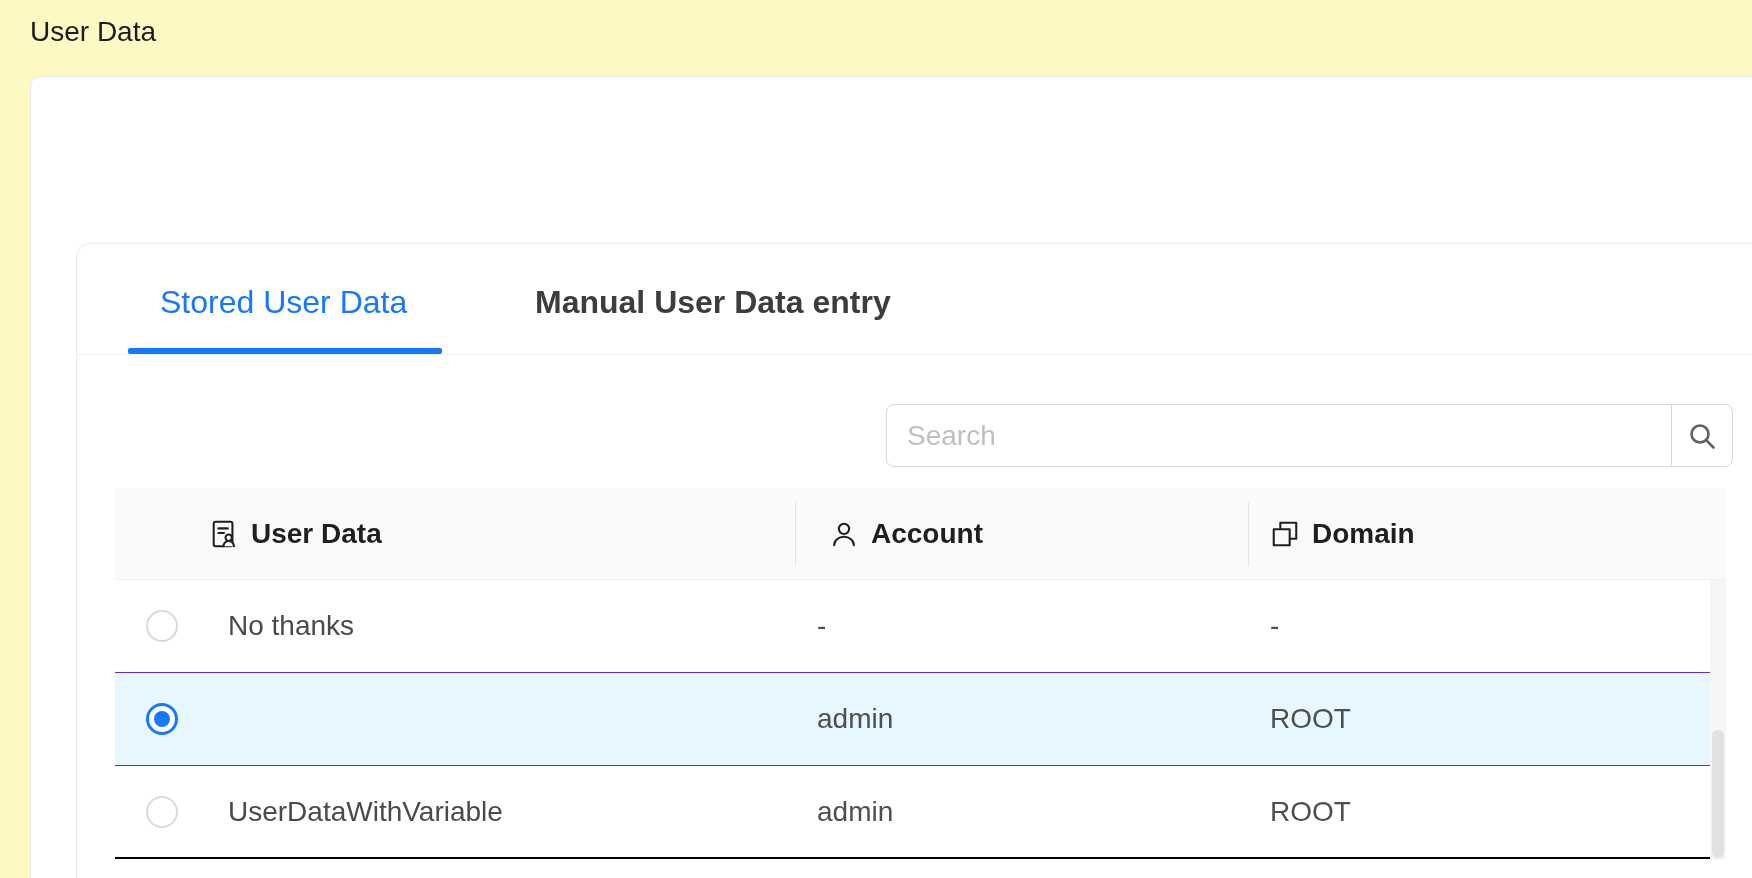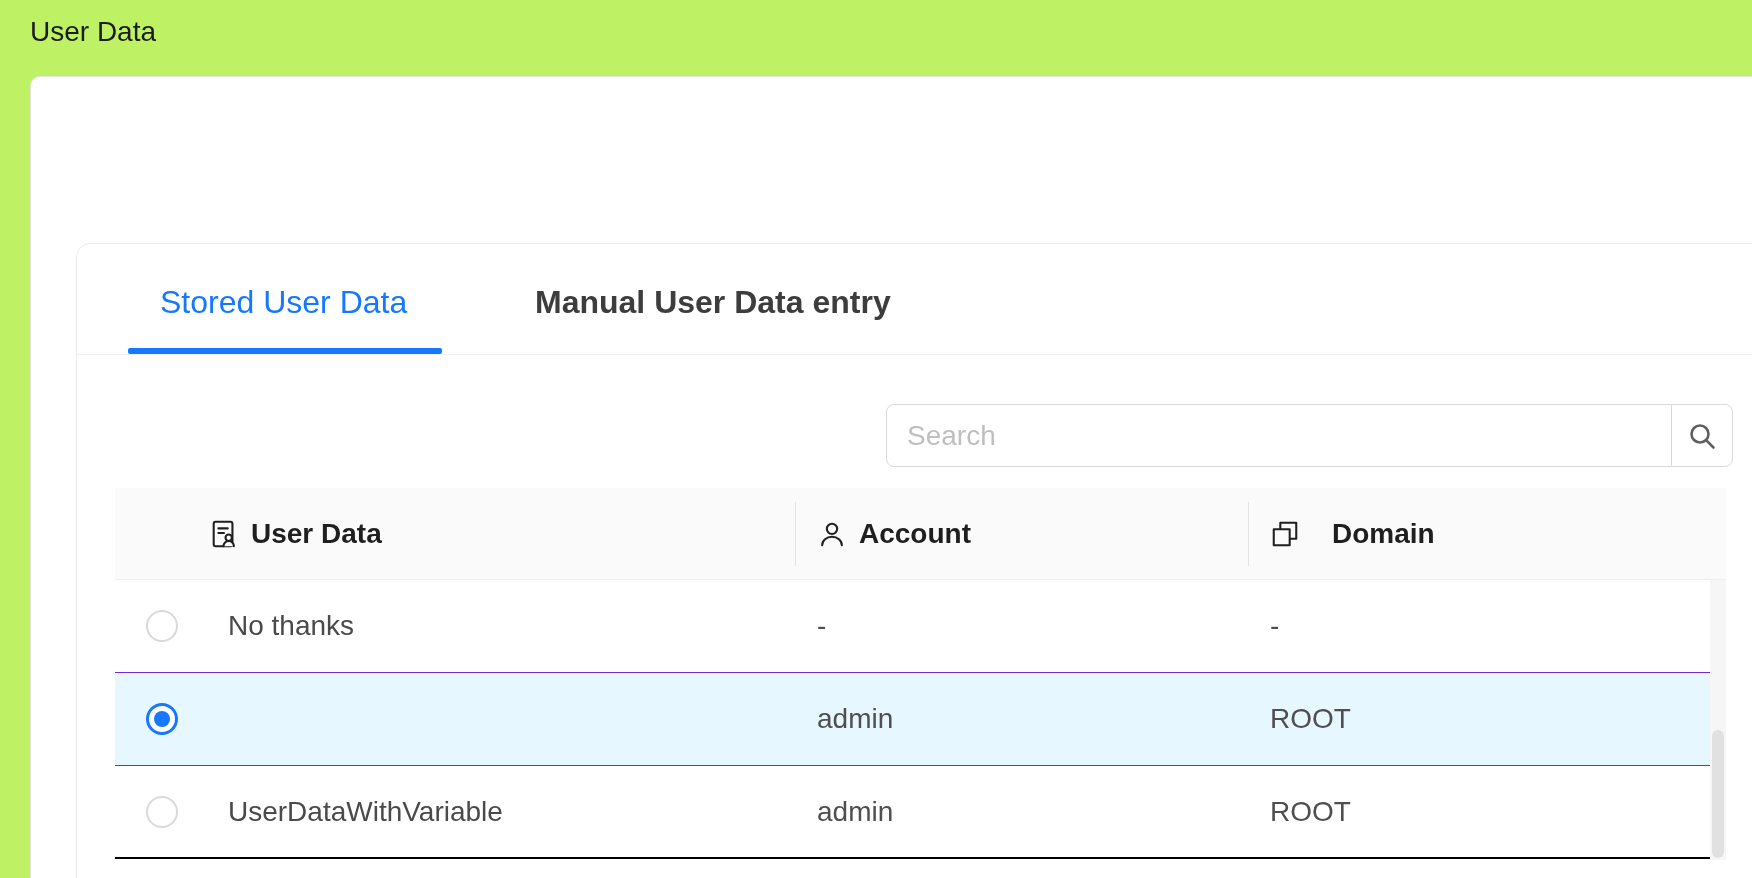--- a/index.html
+++ b/index.html
@@ -1,19 +1,19 @@
 <!DOCTYPE html>
 <html style="--accent: #1677ff; --selected-row-bg: #e6f7ff; --header-bg: #fafafa;"><head>
 <meta charset="utf-8">
 <style>
   * { margin:0; padding:0; box-sizing:border-box; }
   html,body { background:#fff; }
   .screen {
     position:relative; width:1752px; height:878px; overflow:hidden;
-    background:#bef264; font-family:"Liberation Sans", sans-serif;
+    background:#fef9c3; font-family:"Liberation Sans", sans-serif;
     color:#262626;
   }
   .page-title {
     position:absolute; left:30px; top:16px;
     font-size:28px; font-weight:500; color:#1c1c1c;
   }
   .outer-panel {
     position:absolute; left:30px; top:76px; width:1760px; height:840px;
     border:1px solid #e6e6e6; border-radius:10px; background:#ffffff;
   }
@@ -52,22 +52,22 @@
   
   .table { position:absolute; left:115px; top:488px; width:1611px; }
   .thead {
     display:flex; height:92px; background:var(--header-bg,#fafafa);
     border-bottom:1px solid #f0f0f0; position:relative;
     font-weight:700; font-size:28px; color:#1f1f1f;
   }
   .th { display:flex; align-items:center; }
   .th .hicon { display:flex; align-items:center; margin-right:12px; }
   .th-user-data { width:680px; padding-left:94px; }
-  .th-account  { width:453px; padding-left:22px; }
-  .th-domain   { width:478px; padding-left:22px;gap:20px; }
+  .th-account  { width:453px; padding-left:34px; }
+  .th-domain   { width:478px; padding-left:22px; }
   .col-sep {
     position:absolute; top:14px; width:1px; height:64px; background:#e3e3e3;
   }
   .col-sep-1 { left:680px; }
   .col-sep-2 { left:1133px; }
   .row {
     display:flex; height:93px; background:#fff;
     border-bottom:1px solid #6d28d9; font-size:28px; color:#4f4f4f;
     cursor:pointer;
   }

